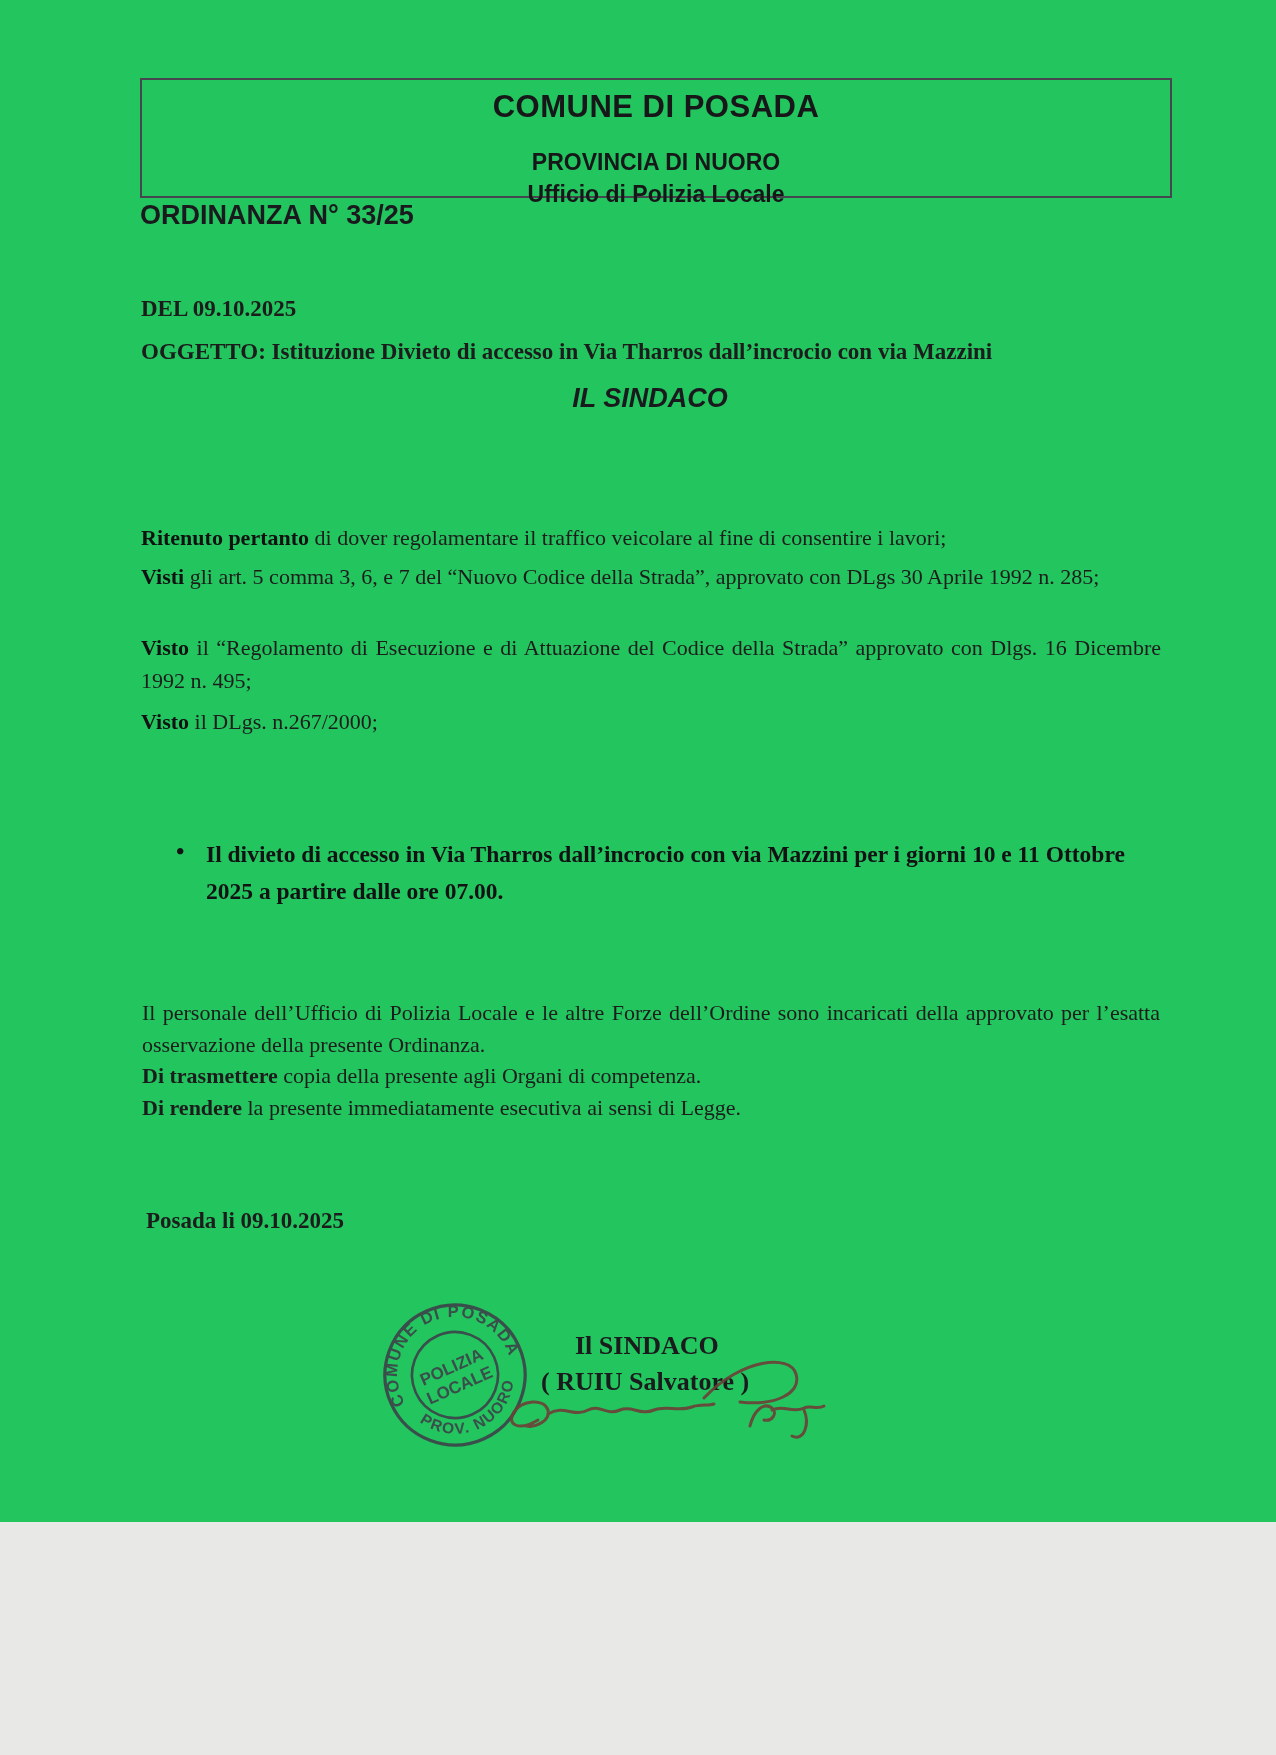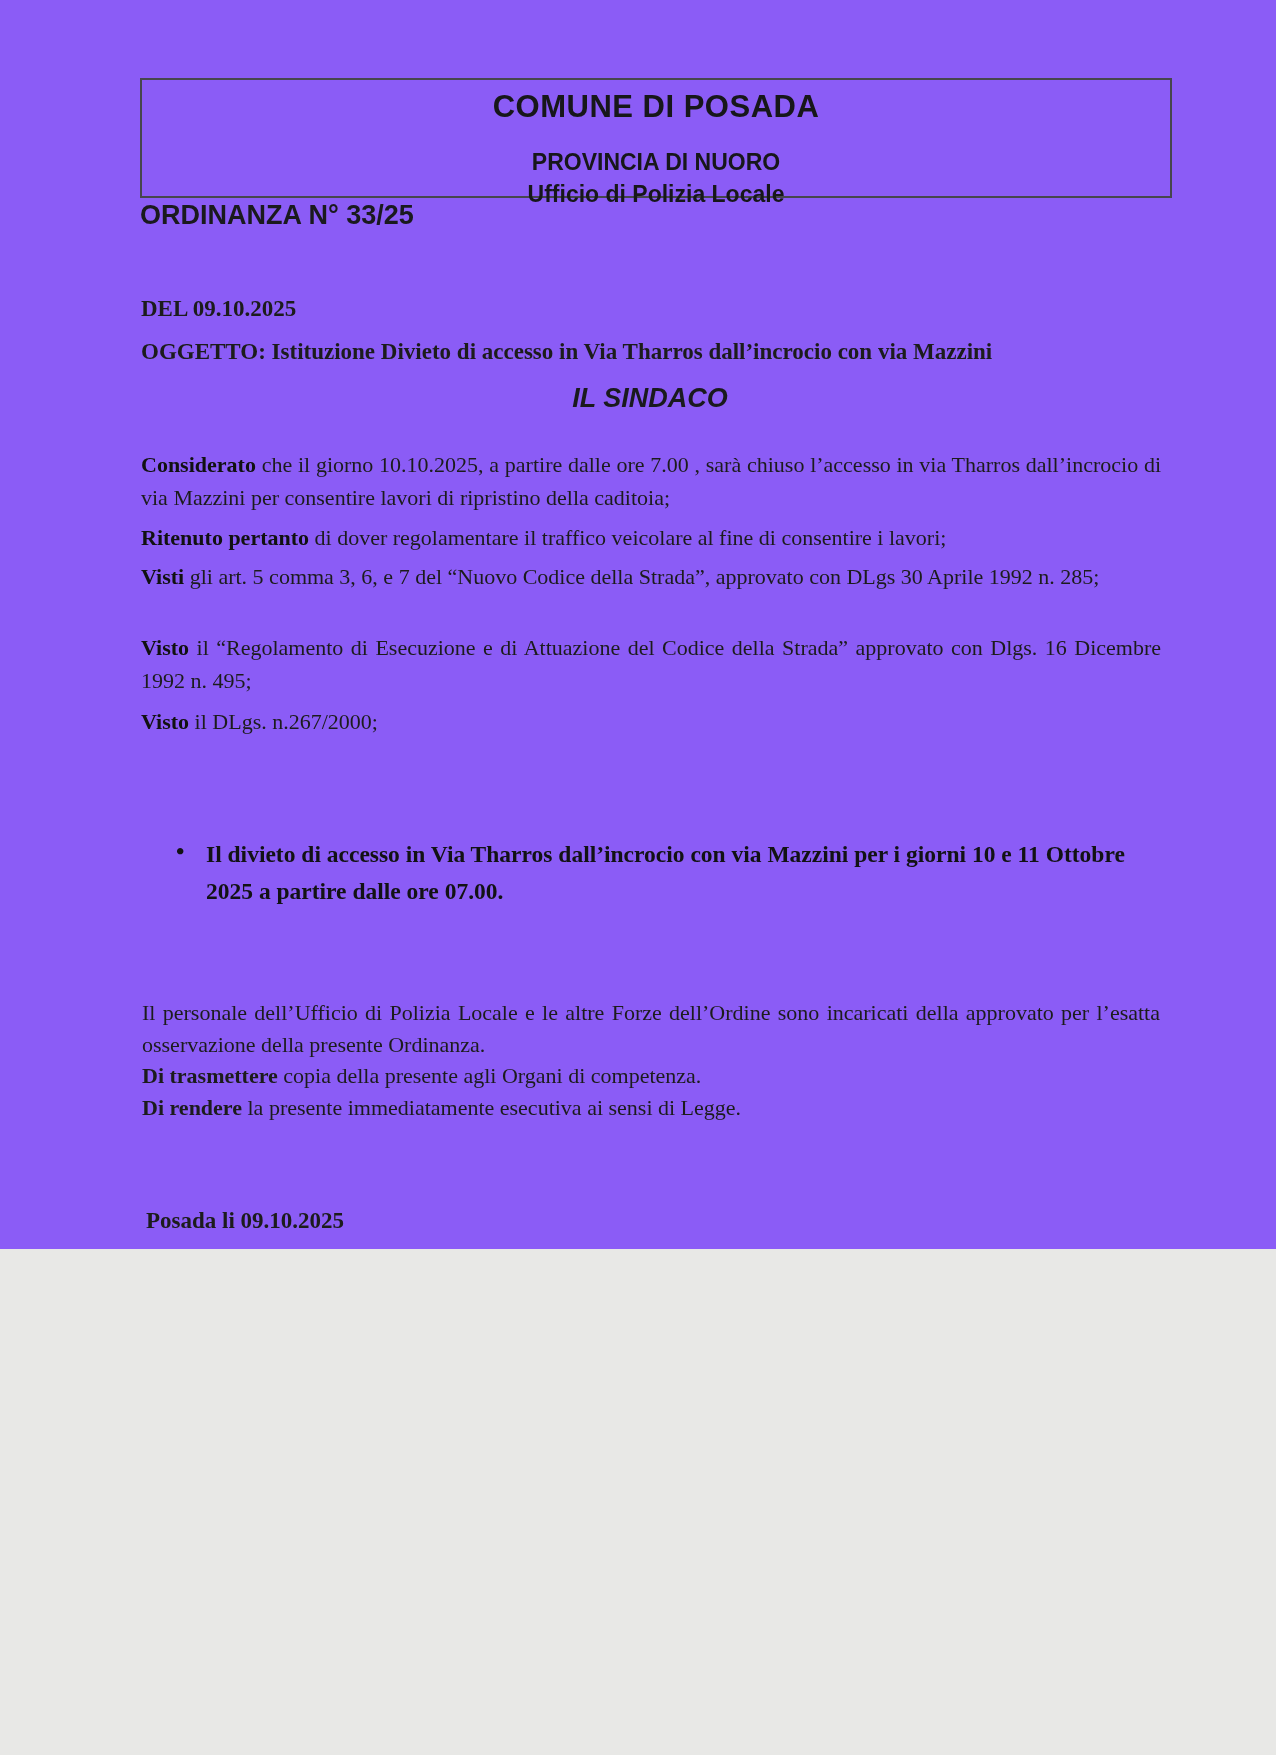--- a/index.html
+++ b/index.html
@@ -1,19 +1,19 @@
 <!DOCTYPE html>
 <html><head>
 <meta charset="utf-8">
 <style>
   html,body{margin:0;padding:0;background:#e8e8e6;}
   .page{
     position:relative;
-    width:1276px;height:1249px;
-    background:#8b5cf6;
+    width:1276px;height:1522px;
+    background:#22c55e;
     overflow:hidden;
     font-family:"Liberation Serif", serif;
     color:#1c1c1c;
   }
   .abs{position:absolute;}
   
   .header-box{
     left:140px;top:78px;width:1028px;height:116px;
     border:2px solid #46464e;
     text-align:center;
@@ -76,21 +76,20 @@
   </div>
 
   <div class="abs ord-num">ORDINANZA N° 33/25</div>
 
   <div class="abs del-line">DEL 09.10.2025</div>
 
   <div class="abs subject"><b>OGGETTO:</b><span> Istituzione Divieto di accesso in Via Tharros dall’incrocio con via Mazzini</span></div>
 
   <div class="abs center-head sindaco">IL SINDACO</div>
 
-  <div class="abs para p1"><b>Considerato</b><span> che il giorno 10.10.2025, a partire dalle ore 7.00 , sarà chiuso l’accesso in via Tharros dall’incrocio di via Mazzini per consentire lavori di ripristino della caditoia;</span></div>
   <div class="abs para p2"><b>Ritenuto pertanto</b><span> di dover regolamentare il traffico veicolare al fine di consentire i lavori;</span></div>
   <div class="abs para p3"><b>Visti</b><span> gli art. 5 comma 3, 6, e 7 del “Nuovo Codice della Strada”, approvato con DLgs 30 Aprile 1992 n. 285;</span></div>
   <div class="abs para p4"><b>Visto</b><span> il “Regolamento di Esecuzione e di Attuazione del Codice della Strada” approvato con Dlgs. 16 Dicembre 1992 n. 495;</span></div>
   <div class="abs para p5"><b>Visto</b><span> il DLgs. n.267/2000;</span></div>
 
 
   <div class="abs order-bullet">•</div>
   <div class="abs order-item">Il divieto di accesso  in Via Tharros dall’incrocio con via Mazzini per i giorni 10 e 11 Ottobre 2025 a partire dalle ore 07.00.</div>
 
   <div class="abs closing">

